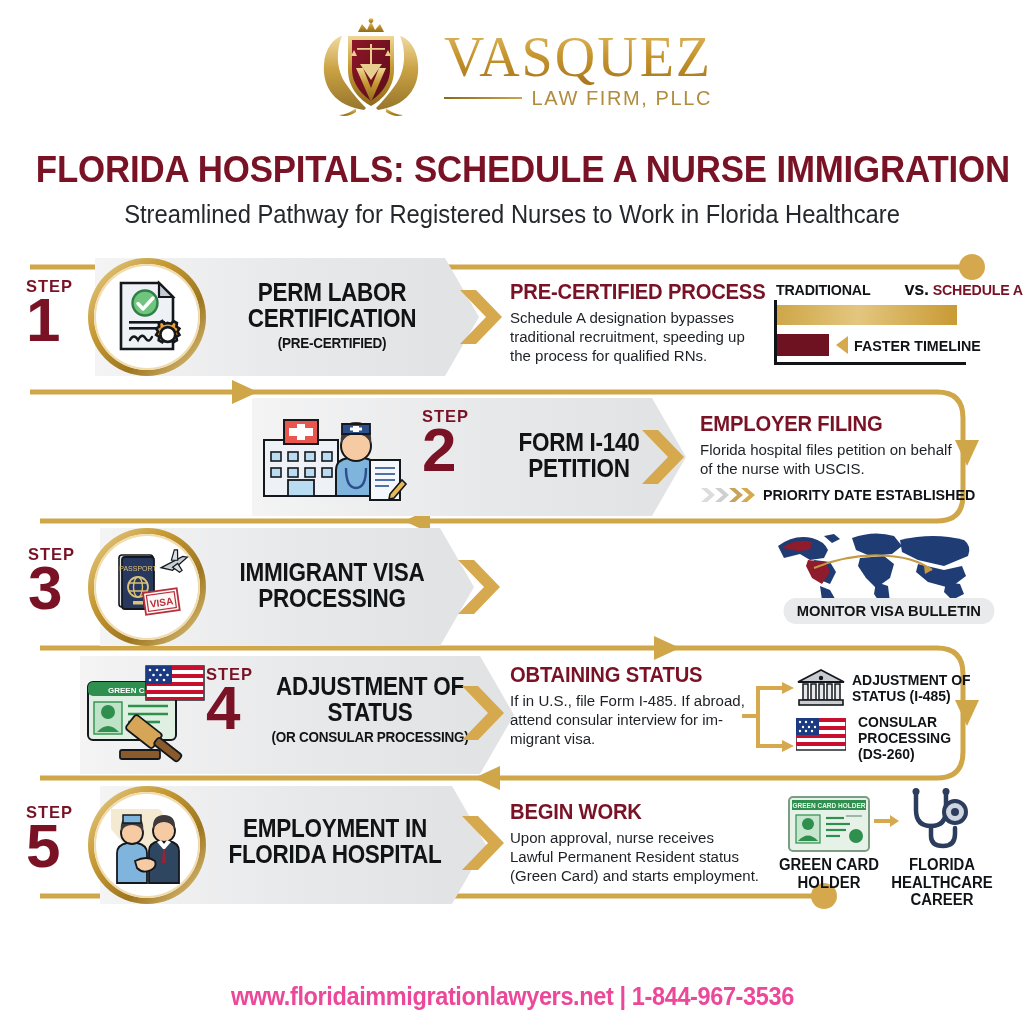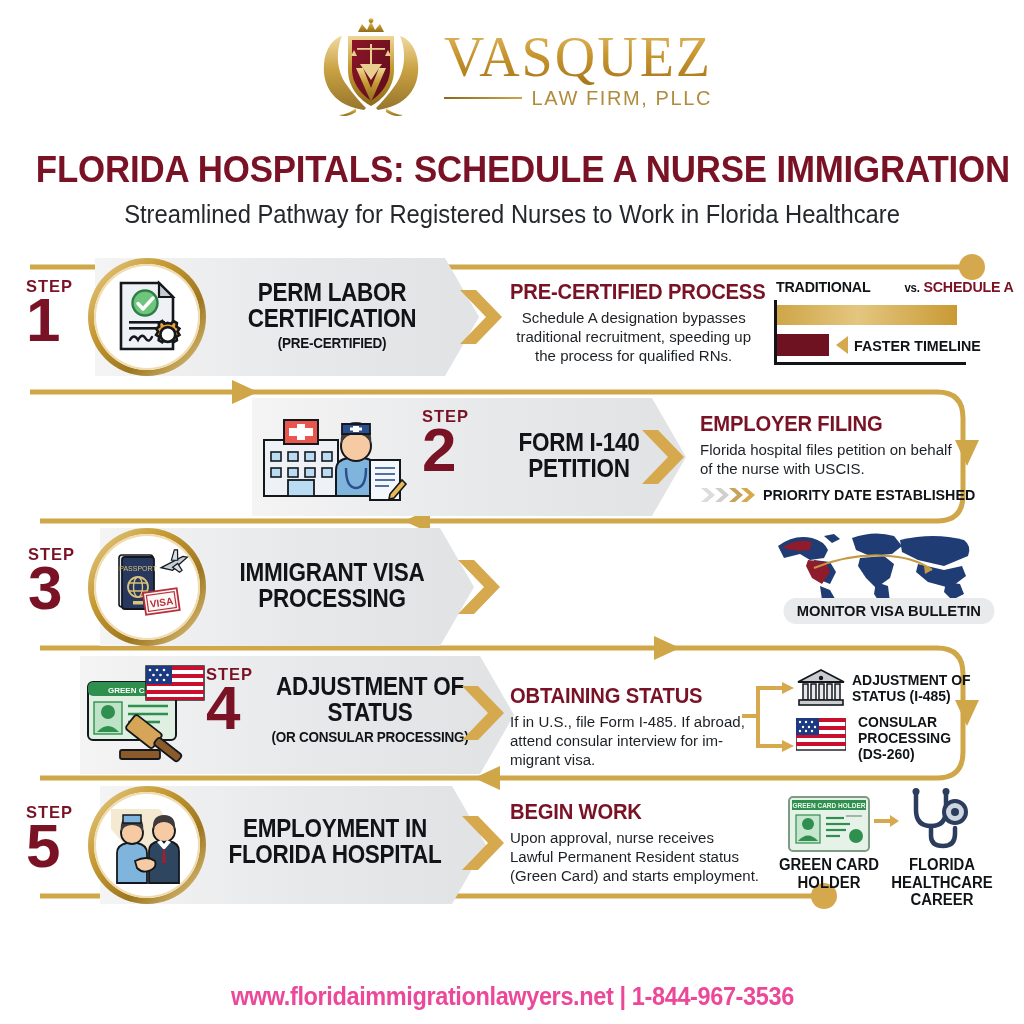--- a/index.html
+++ b/index.html
@@ -119,21 +119,21 @@
     transform: scaleX(0.97); transform-origin: 0 50%;
   }
 
   
   #chart1 { position: absolute; z-index: 5; }
   .chart-cap {
     font-weight: 700; font-size: 15px; letter-spacing: -0.2px; white-space: nowrap;
     color: #111417; transform: scaleX(0.95); transform-origin: 0 50%;
   }
   .chart-cap .accent { color: #7a1226; }
-  .chart-cap .vs { font-size: 12px; margin-left: 32px; }
+  .chart-cap .vs { font-size: 19px; margin-left: 32px; }
   .chart-axis { position: absolute; background: #111417; }
   .bar { position: absolute; }
   .bar.trad { background: linear-gradient(90deg,#cfa648 0%,#e3c67f 45%,#c99a34 100%); }
   .bar.sched { background: #6e1222; }
   .faster-label {
     position: absolute; font-weight: 700; font-size: 15px; color: #111417;
     white-space: nowrap; transform: scaleX(0.95); transform-origin: 0 50%;
   }
 
   
@@ -290,21 +290,21 @@
 
     <div class="step-title" style="left:216px; top:22px; width:232px;">
       <span>PERM LABOR CERTIFICATION</span>
       <span class="sub-note">(PRE-CERTIFIED)</span>
     </div>
 
     <svg class="chevron" style="left:458px; top:30px;" width="46" height="58" viewBox="0 0 46 58">
       <path d="M2 2 L28 29 L2 56 L18 56 L44 29 L18 2 Z" fill="#d6a94f"></path>
     </svg>
 
-    <div class="detail" style="left:510px; top:22px; width:255px;text-align:center;">
+    <div class="detail" style="left:510px; top:22px; width:255px;">
       <div class="detail-head">PRE-CERTIFIED PROCESS</div>
       <div class="detail-body">Schedule A designation bypasses traditional recruitment, speeding up the process for qualified RNs.</div>
     </div>
 
     <div id="chart1" style="left:770px; top:20px; width:200px; height:90px;">
       <div class="chart-cap" style="position:absolute; left:6px; top:0;">
         <span>TRADITIONAL</span>
         <span class="vs">vs.</span>
         <span class="accent">SCHEDULE A</span>
       </div>
@@ -505,21 +505,21 @@
 
     <div class="step-title" style="left:252px; top:18px; width:236px;">
       <span>ADJUSTMENT OF STATUS</span>
       <span class="sub-note">(OR CONSULAR PROCESSING)</span>
     </div>
 
     <svg class="chevron" style="left:460px; top:28px;" width="46" height="58" viewBox="0 0 46 58">
       <path d="M2 2 L28 29 L2 56 L18 56 L44 29 L18 2 Z" fill="#d6a94f"></path>
     </svg>
 
-    <div class="detail" style="left:510px; top:28px; width:258px;">
+    <div class="detail" style="left:510px; top:7px; width:258px;">
       <div class="detail-head">OBTAINING STATUS</div>
       <div class="detail-body">If in U.S., file Form I-485. If abroad, attend consular interview for im­migrant visa.</div>
     </div>
 
     <svg style="position:absolute; left:742px; top:14px; z-index:5;" width="60" height="92" viewBox="0 0 60 92">
       <path d="M0 46 H16 V18 H42" fill="none" stroke="#d6a94f" stroke-width="4"></path>
       <path d="M16 46 V76 H42" fill="none" stroke="#d6a94f" stroke-width="4"></path>
       <path d="M40 12 l12 6 -12 6 z" fill="#d6a94f"></path>
       <path d="M40 70 l12 6 -12 6 z" fill="#d6a94f"></path>
     </svg>

